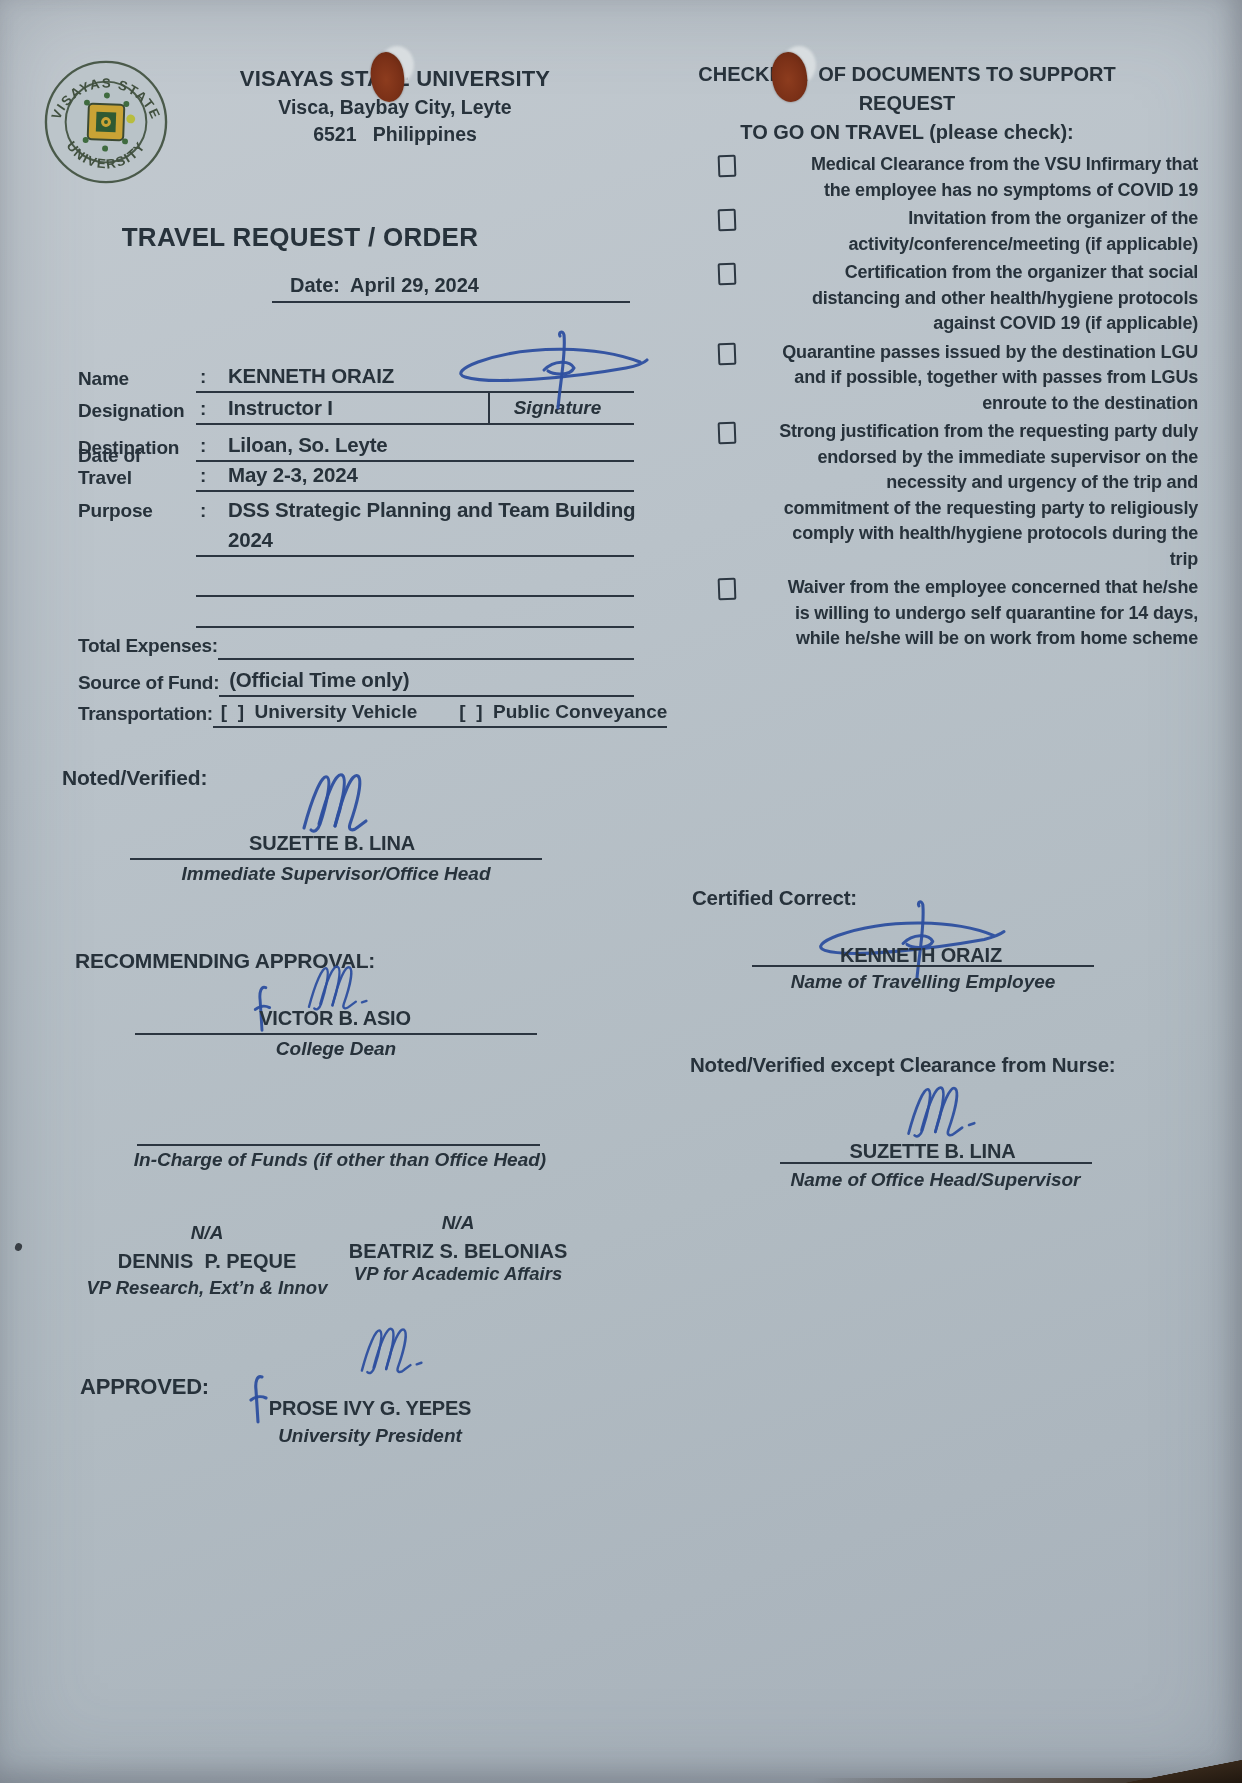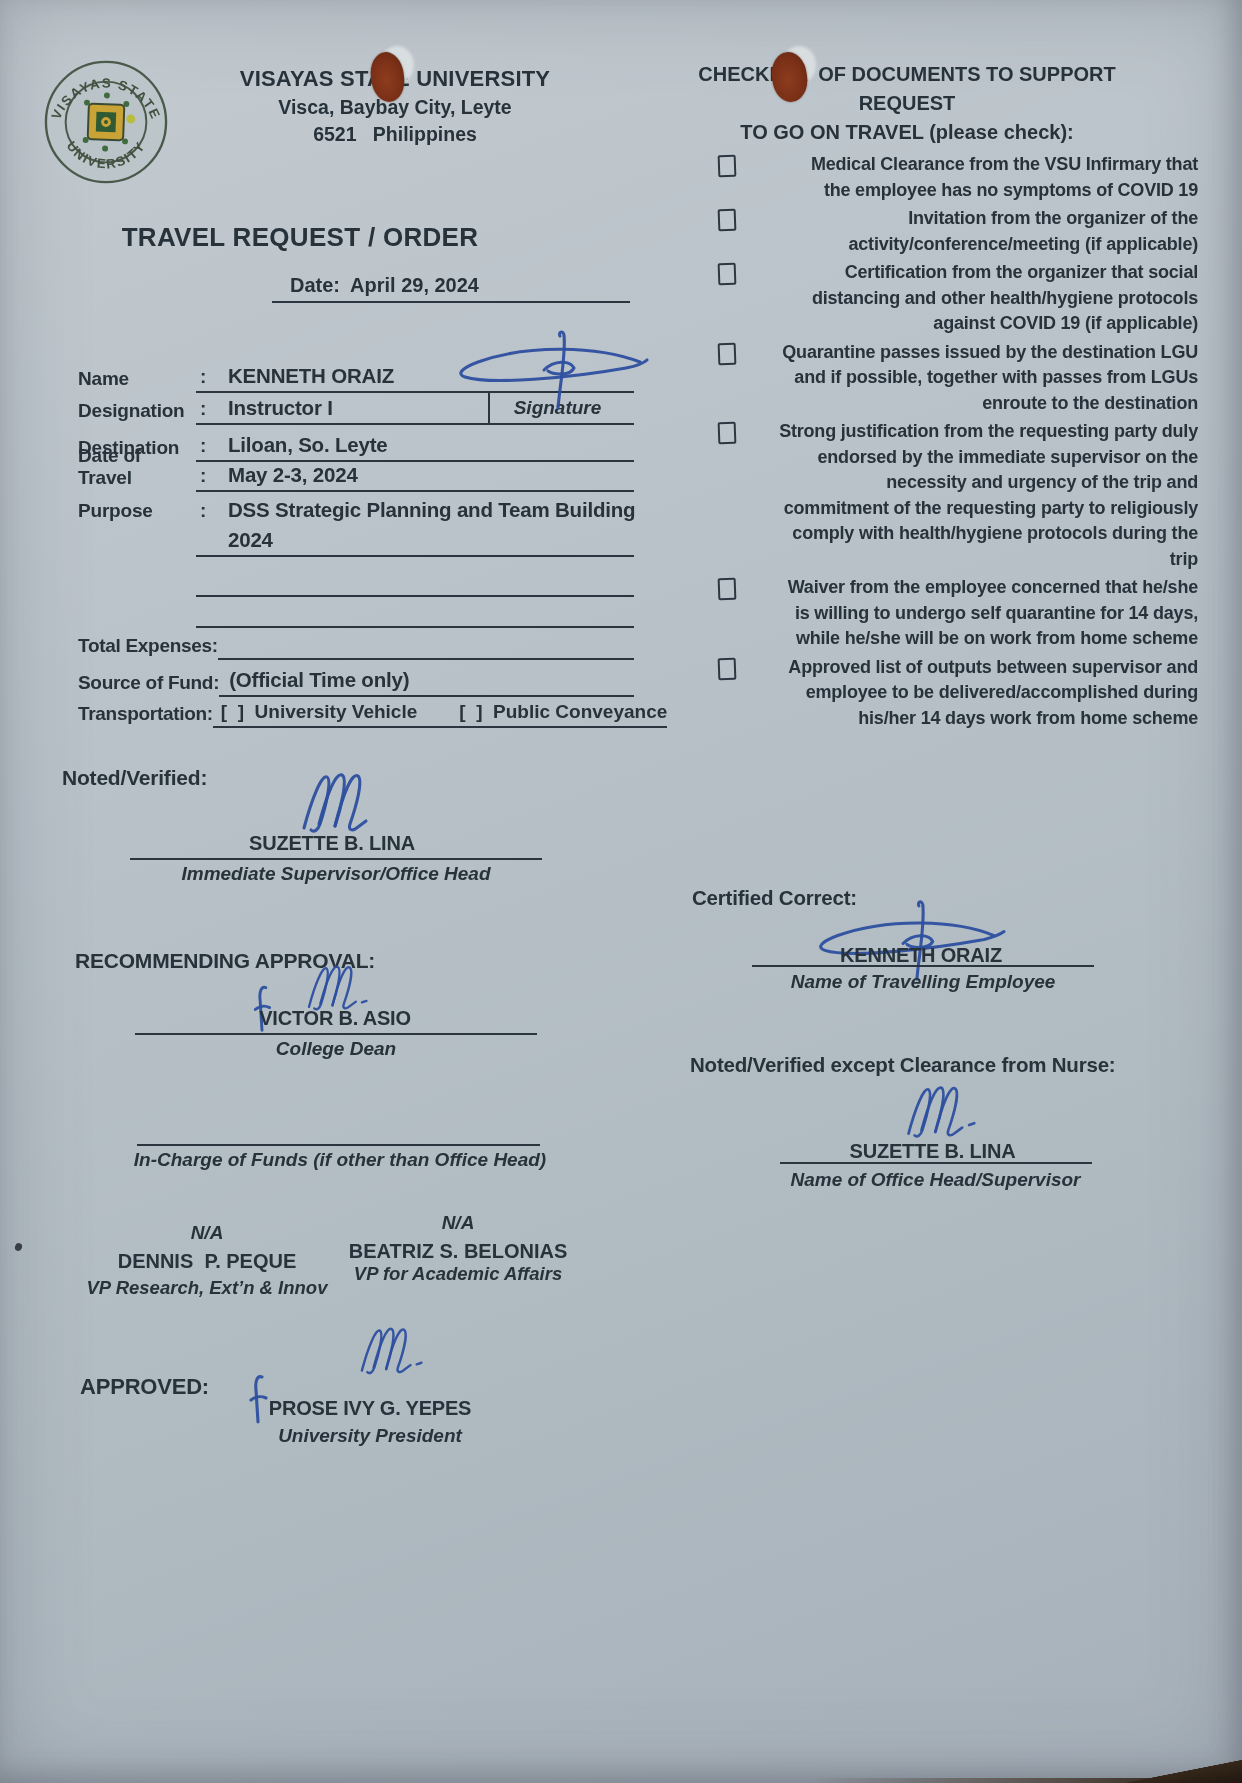--- a/index.html
+++ b/index.html
@@ -270,26 +270,20 @@
 commitment of the requesting party to religiously
 comply with health/hygiene protocols during the
 trip</span>
       </div>
     <div class="cl-item">
         <span class="cl-box"></span>
         <span class="cl-text">Waiver from the employee concerned that he/she
 is willing to undergo self quarantine for 14 days,
 while he/she will be on work from home scheme</span>
       </div>
-    <div class="cl-item">
-        <span class="cl-box"></span>
-        <span class="cl-text">Approved list of outputs between supervisor and
-employee to be delivered/accomplished during
-his/her 14 days work from home scheme</span>
-      </div>
   </div>
 
   <div class="abs sec-label" style="left:692px;top:886px;font-size:20.5px;">Certified Correct:</div>
   <svg class="sig abs" style="left:808px;top:896px;" width="198" height="88" viewBox="0 0 200 85">
     <path d="M188,38 C150,22 80,20 30,38 C14,44 8,50 17,53 C42,61 122,52 178,42 C186,40 194,37 198,34"></path>
     <path d="M112,8 C110,4 115,2 116,7 C118,28 112,58 110,82"></path>
     <path d="M96,46 C106,36 122,36 126,44 C122,52 106,51 100,47"></path>
   </svg>
   <div class="abs ctr sig-name" style="left:756px;top:944px;width:330px;">KENNETH ORAIZ</div>
   <div class="abs sig-line" style="left:752px;top:965px;width:342px;"></div>

